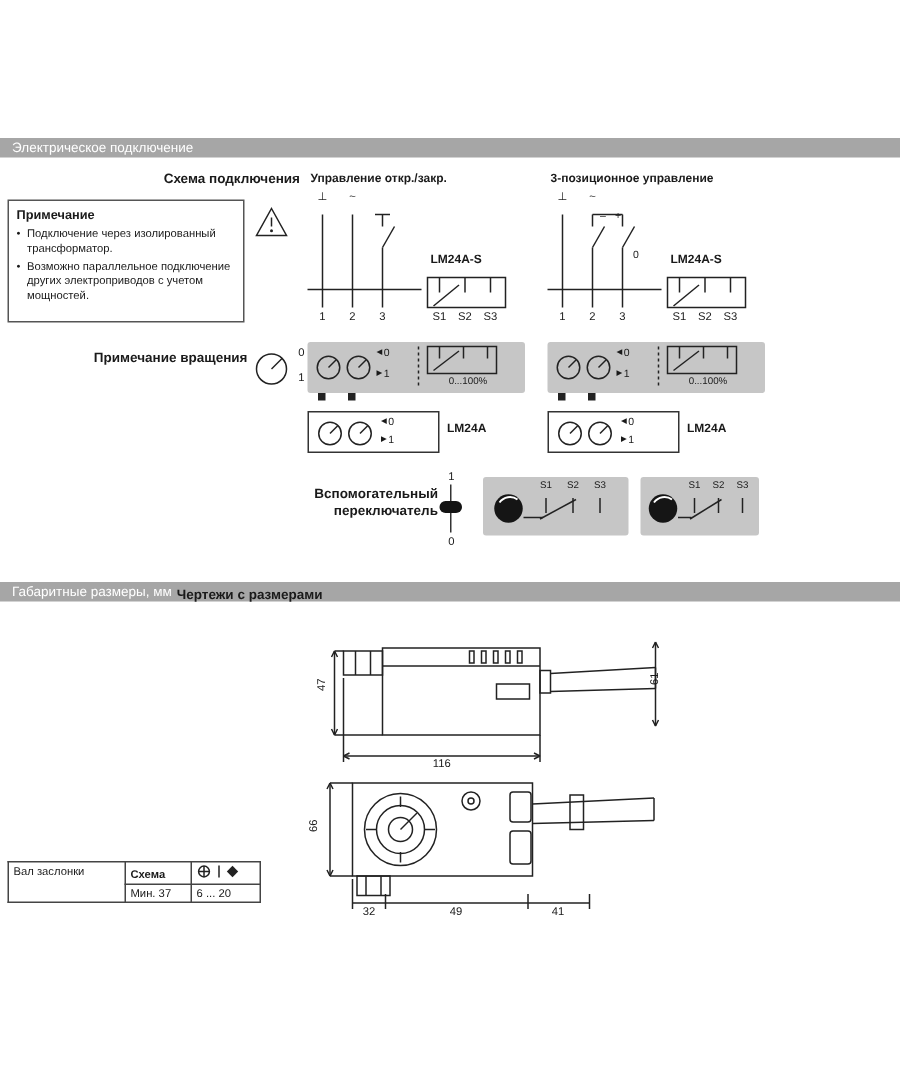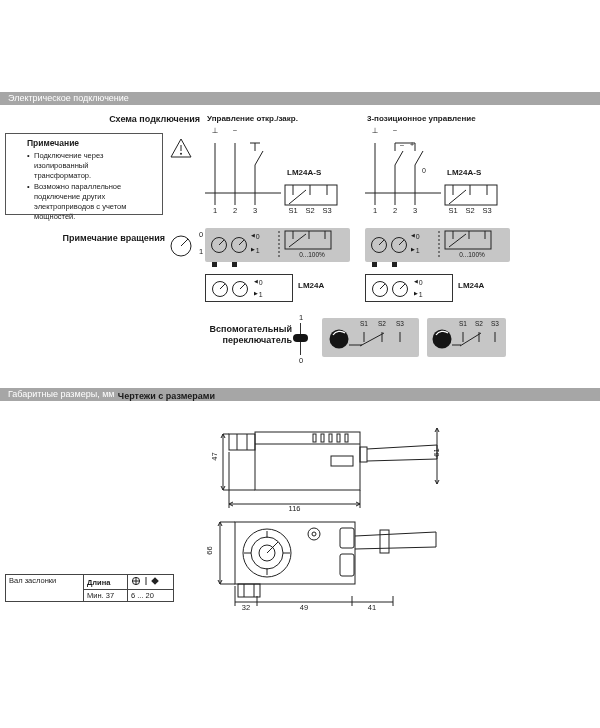--- a/index.html
+++ b/index.html
@@ -9,21 +9,21 @@
   .abs{position:absolute}
   .bar{position:absolute;left:0;width:600px;height:13px;background:#a6a6a6;color:#fff;
        font-size:9px;line-height:13px;padding-left:8px}
   .lbl{font-weight:bold;font-size:9px}
   .rt{text-align:right}
   .ctr{text-align:center}
   .t75{font-size:7.5px}
   .t7{font-size:7px}
   .t65{font-size:6.5px}
   .bold8{font-weight:bold;font-size:8px}
-  .note{border:1px solid #555;padding:4px 21px;font-size:7.5px;background:#fff}
+  .note{border:1px solid #555;padding:4px 5px;font-size:7.5px;background:#fff}
   .note h4{margin:0;font-size:8.5px}
   .note ul{margin:3px 0 0;padding:0;list-style:none}
   .note li{position:relative;padding-left:7px;line-height:1.3;margin-bottom:2px}
   .note li:before{content:"\2022";position:absolute;left:0}
   .gbox{background:#c6c6c6;border-radius:2px}
   .wbox{background:#fff;border:1px solid #333}
   .st{stroke:#222;stroke-width:1;fill:none}
   .posrow{font-size:7px;white-space:nowrap}
   .posrow .ar{font-size:5px;vertical-align:1.5px;letter-spacing:1px}
   .vdim{transform:rotate(-90deg)}
@@ -307,21 +307,21 @@
   </svg>
   <span class="abs t75 ctr vdim" style="left:201px;top:546px;width:16px">66</span>
   <span class="abs t75 ctr" style="left:236px;top:603px;width:20px">32</span>
   <span class="abs t75 ctr" style="left:294px;top:603px;width:20px">49</span>
   <span class="abs t75 ctr" style="left:362px;top:603px;width:20px">41</span>
 
   <table class="dimt abs" style="left:5px;top:574px">
     <tbody>
         <tr>
       <td rowspan="2" style="width:78px;font-weight:normal;vertical-align:top">Вал заслонки</td>
-      <td style="width:44px;font-weight:bold">Длина</td>
+      <td style="width:44px;font-weight:bold">Схема</td>
       <td style="width:46px">
         <svg width="32" height="10">
           <circle class="st" cx="5" cy="5" r="3.6"></circle>
           <line class="st" x1="5" y1="1.4" x2="5" y2="8.6"></line>
           <line class="st" x1="1.4" y1="5" x2="8.6" y2="5"></line>
           <line class="st" x1="15" y1="1" x2="15" y2="9"></line>
           <polygon points="24,1.2 27.8,5 24,8.8 20.2,5" fill="#222" stroke="none"></polygon>
         </svg>
       </td>
     </tr>

